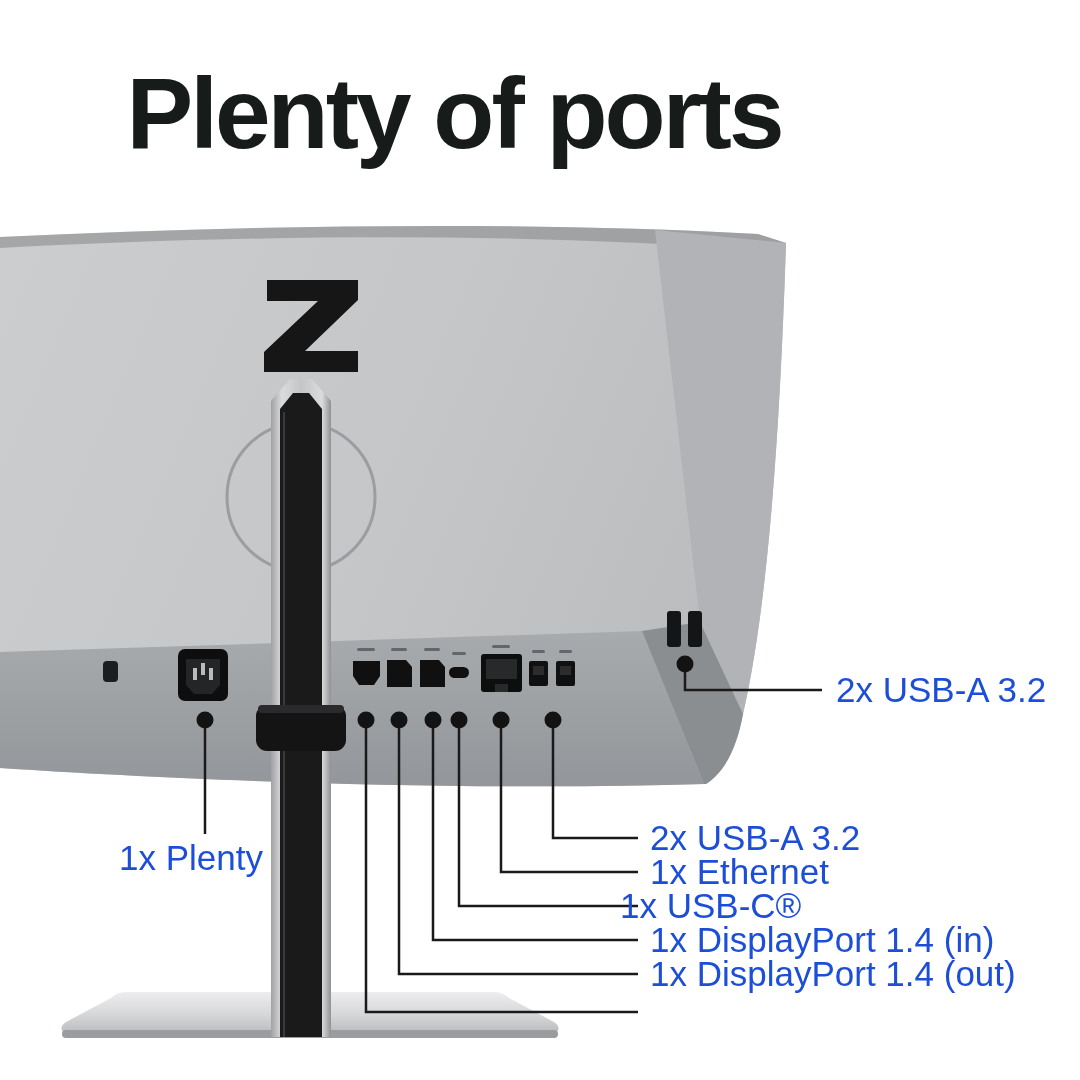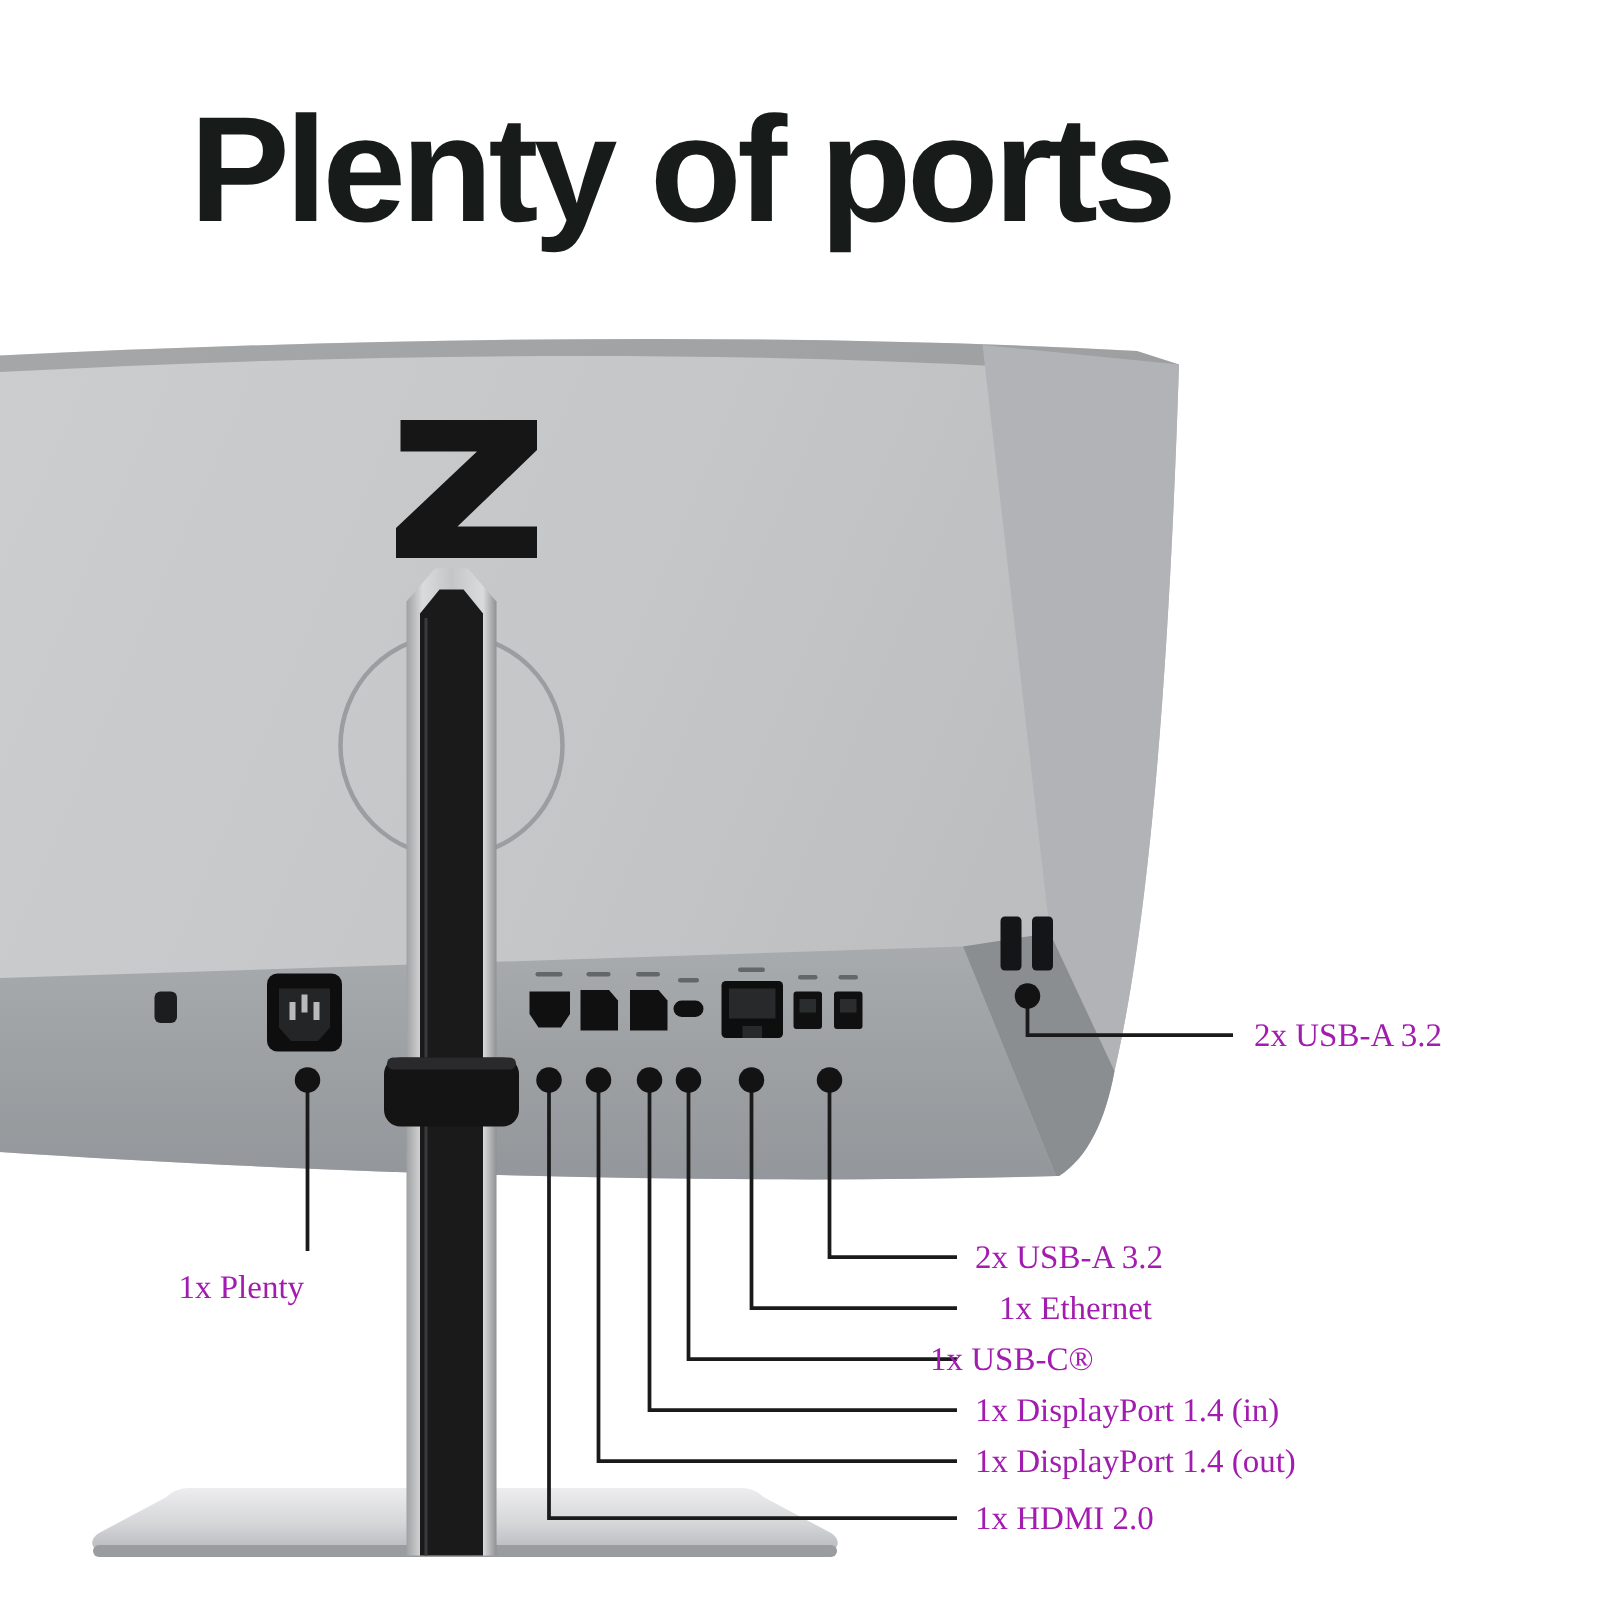--- a/index.html
+++ b/index.html
@@ -8,27 +8,27 @@
     background: #ffffff; overflow: hidden;
     font-family: "Liberation Sans", sans-serif;
   }
   .title {
     position: absolute; top: 56px; left: 0; width: 908px; margin: 0;
     text-align: center; font-size: 100px; font-weight: bold;
     letter-spacing: -3px; color: #171b19;
   }
   .art { position: absolute; top: 0; left: 0; width: 1080px; height: 1080px; }
   .label {
-    position: absolute; font-size: 22px; line-height: 32px;
-    color: #a21caf; white-space: nowrap; font-family: Liberation Serif, serif;
+    position: absolute; font-size: 35px; line-height: 32px;
+    color: #1d4ed8; white-space: nowrap;
   }
   .lbl-side     { left: 836px; top: 674px; }
   .lbl-power    { left: 119px; top: 842px; }
   .lbl-rear-usb { left: 650px; top: 822px; }
-  .lbl-ethernet { left: 666px; top: 856px; }
+  .lbl-ethernet { left: 650px; top: 856px; }
   .lbl-usbc     { left: 620px; top: 890px; }
   .lbl-dp-in    { left: 650px; top: 924px; }
   .lbl-dp-out   { left: 650px; top: 958px; }
   .lbl-hdmi     { left: 650px; top: 996px; }
 </style>
 </head>
 <body>
 
 <div class="canvas">
 
@@ -147,15 +147,14 @@
     </g>
   </svg>
 
   <div class="label lbl-side">2x USB-A 3.2</div>
   <div class="label lbl-power">1x Plenty</div>
   <div class="label lbl-rear-usb">2x USB-A 3.2</div>
   <div class="label lbl-ethernet">1x Ethernet</div>
   <div class="label lbl-usbc">1x USB-C®</div>
   <div class="label lbl-dp-in">1x DisplayPort 1.4 (in)</div>
   <div class="label lbl-dp-out">1x DisplayPort 1.4 (out)</div>
-  <div class="label lbl-hdmi">1x HDMI 2.0</div>
 
 </div>
 
 </body></html>

